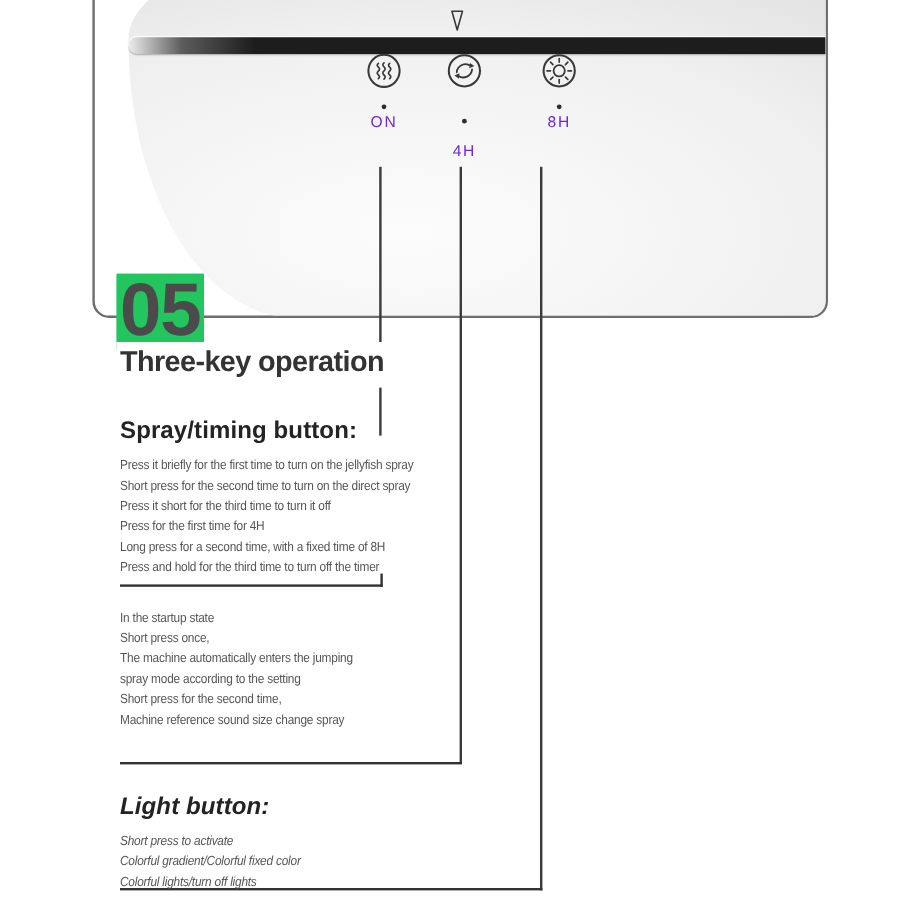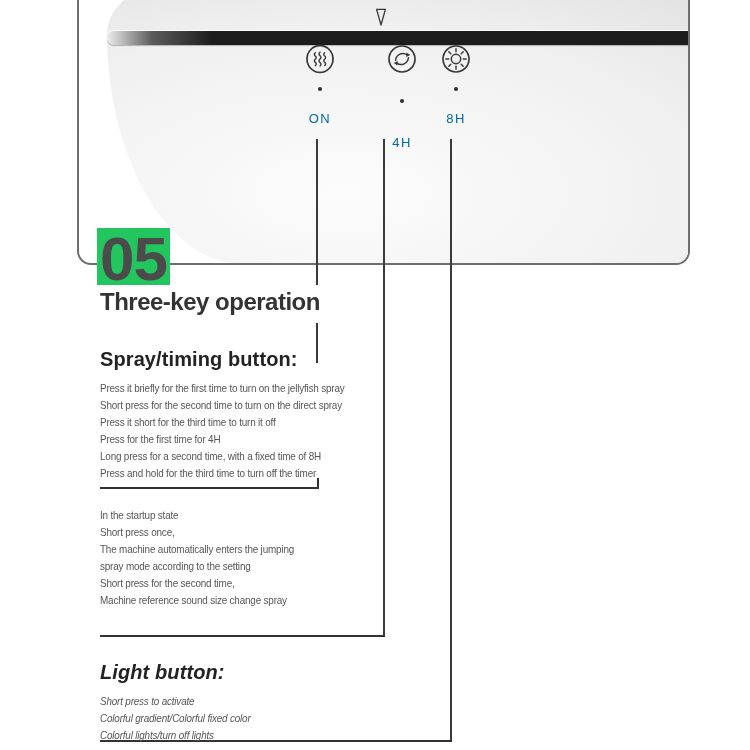--- a/index.html
+++ b/index.html
@@ -31,21 +31,21 @@
   }
   .marker{position:absolute;left:296px;top:24px;width:12px;height:19px;}
 
   .btn-group{
     position:absolute;top:59px;width:64px;
     display:flex;flex-direction:column;align-items:center;z-index:3;
   }
   .btn-group .icon{width:32px;height:32px;}
   .btn-dot{width:4px;height:4px;border-radius:50%;background:#2e2e2e;margin-top:12px;}
   .btn-label{
-    margin-top:20px;font-size:13px;letter-spacing:1.5px;color:#0369a1;
+    margin-top:3px;font-size:13px;letter-spacing:1.5px;color:#6d28d9;
     font-weight:400;
   }
 
   
   .vline{position:absolute;width:1.6px;background:#3a3a3a;z-index:2;}
   .vline.on {left:316px;top:139px;height:224px;}
   .vline.h4 {left:383px;top:139px;height:497px;}
   .vline.h8 {left:450px;top:139px;height:603px;}
 
   .rule-tick{
@@ -101,33 +101,33 @@
       <svg class="icon" viewBox="0 0 32 32">
         <ellipse class="stroke" cx="16" cy="16" rx="13" ry="13.4" stroke-width="1.7"></ellipse>
         <path class="stroke" d="M11.3 9.8 q-1.9 1.6 0 3.2 q1.9 1.6 0 3.2 q-1.9 1.6 0 3.2 q1.9 1.6 0 3.2" stroke-width="1.4"></path>
         <path class="stroke" d="M16 9.3 q-1.9 1.7 0 3.4 q1.9 1.7 0 3.4 q-1.9 1.7 0 3.4 q1.9 1.7 0 3.4" stroke-width="1.4"></path>
         <path class="stroke" d="M20.7 9.8 q-1.9 1.6 0 3.2 q1.9 1.6 0 3.2 q-1.9 1.6 0 3.2 q1.9 1.6 0 3.2" stroke-width="1.4"></path>
       </svg>
       <div class="btn-dot"></div>
       <div class="btn-label">ON</div>
     </div>
 
-    <div class="btn-group" style="left:291px;gap:12px;">
+    <div class="btn-group" style="left:276px;gap:12px;">
       <svg class="icon" viewBox="0 0 32 32">
         <circle class="stroke" cx="16" cy="16" r="13" stroke-width="1.7"></circle>
         <path class="stroke" d="M9.6 17.2 A7.4 7.4 0 0 1 21.2 11.8" stroke-width="1.5"></path>
         <polygon points="20.6,9.4 24.3,12.1 20.1,13.9" fill="#383838"></polygon>
         <path class="stroke" d="M22.4 14.8 A7.4 7.4 0 0 1 10.8 20.2" stroke-width="1.5"></path>
         <polygon points="11.4,22.6 7.7,19.9 11.9,18.1" fill="#383838"></polygon>
       </svg>
       <div class="btn-dot"></div>
       <div class="btn-label">4H</div>
     </div>
 
-    <div class="btn-group" style="left:345px;">
+    <div class="btn-group" style="left:355px;">
       <svg class="icon" viewBox="0 0 32 32">
         <circle class="stroke" cx="16" cy="16" r="13" stroke-width="1.7"></circle>
         <circle class="stroke" cx="16" cy="16" r="4.7" stroke-width="1.5"></circle>
         <line class="stroke" x1="23.3" y1="16" x2="26.2" y2="16" stroke-width="1.4"></line>
         <line class="stroke" x1="8.7" y1="16" x2="5.8" y2="16" stroke-width="1.4"></line>
         <line class="stroke" x1="16" y1="8.7" x2="16" y2="5.8" stroke-width="1.4"></line>
         <line class="stroke" x1="16" y1="23.3" x2="16" y2="26.2" stroke-width="1.4"></line>
         <line class="stroke" x1="21.2" y1="10.8" x2="23.2" y2="8.8" stroke-width="1.4"></line>
         <line class="stroke" x1="10.8" y1="10.8" x2="8.8" y2="8.8" stroke-width="1.4"></line>
         <line class="stroke" x1="21.2" y1="21.2" x2="23.2" y2="23.2" stroke-width="1.4"></line>

